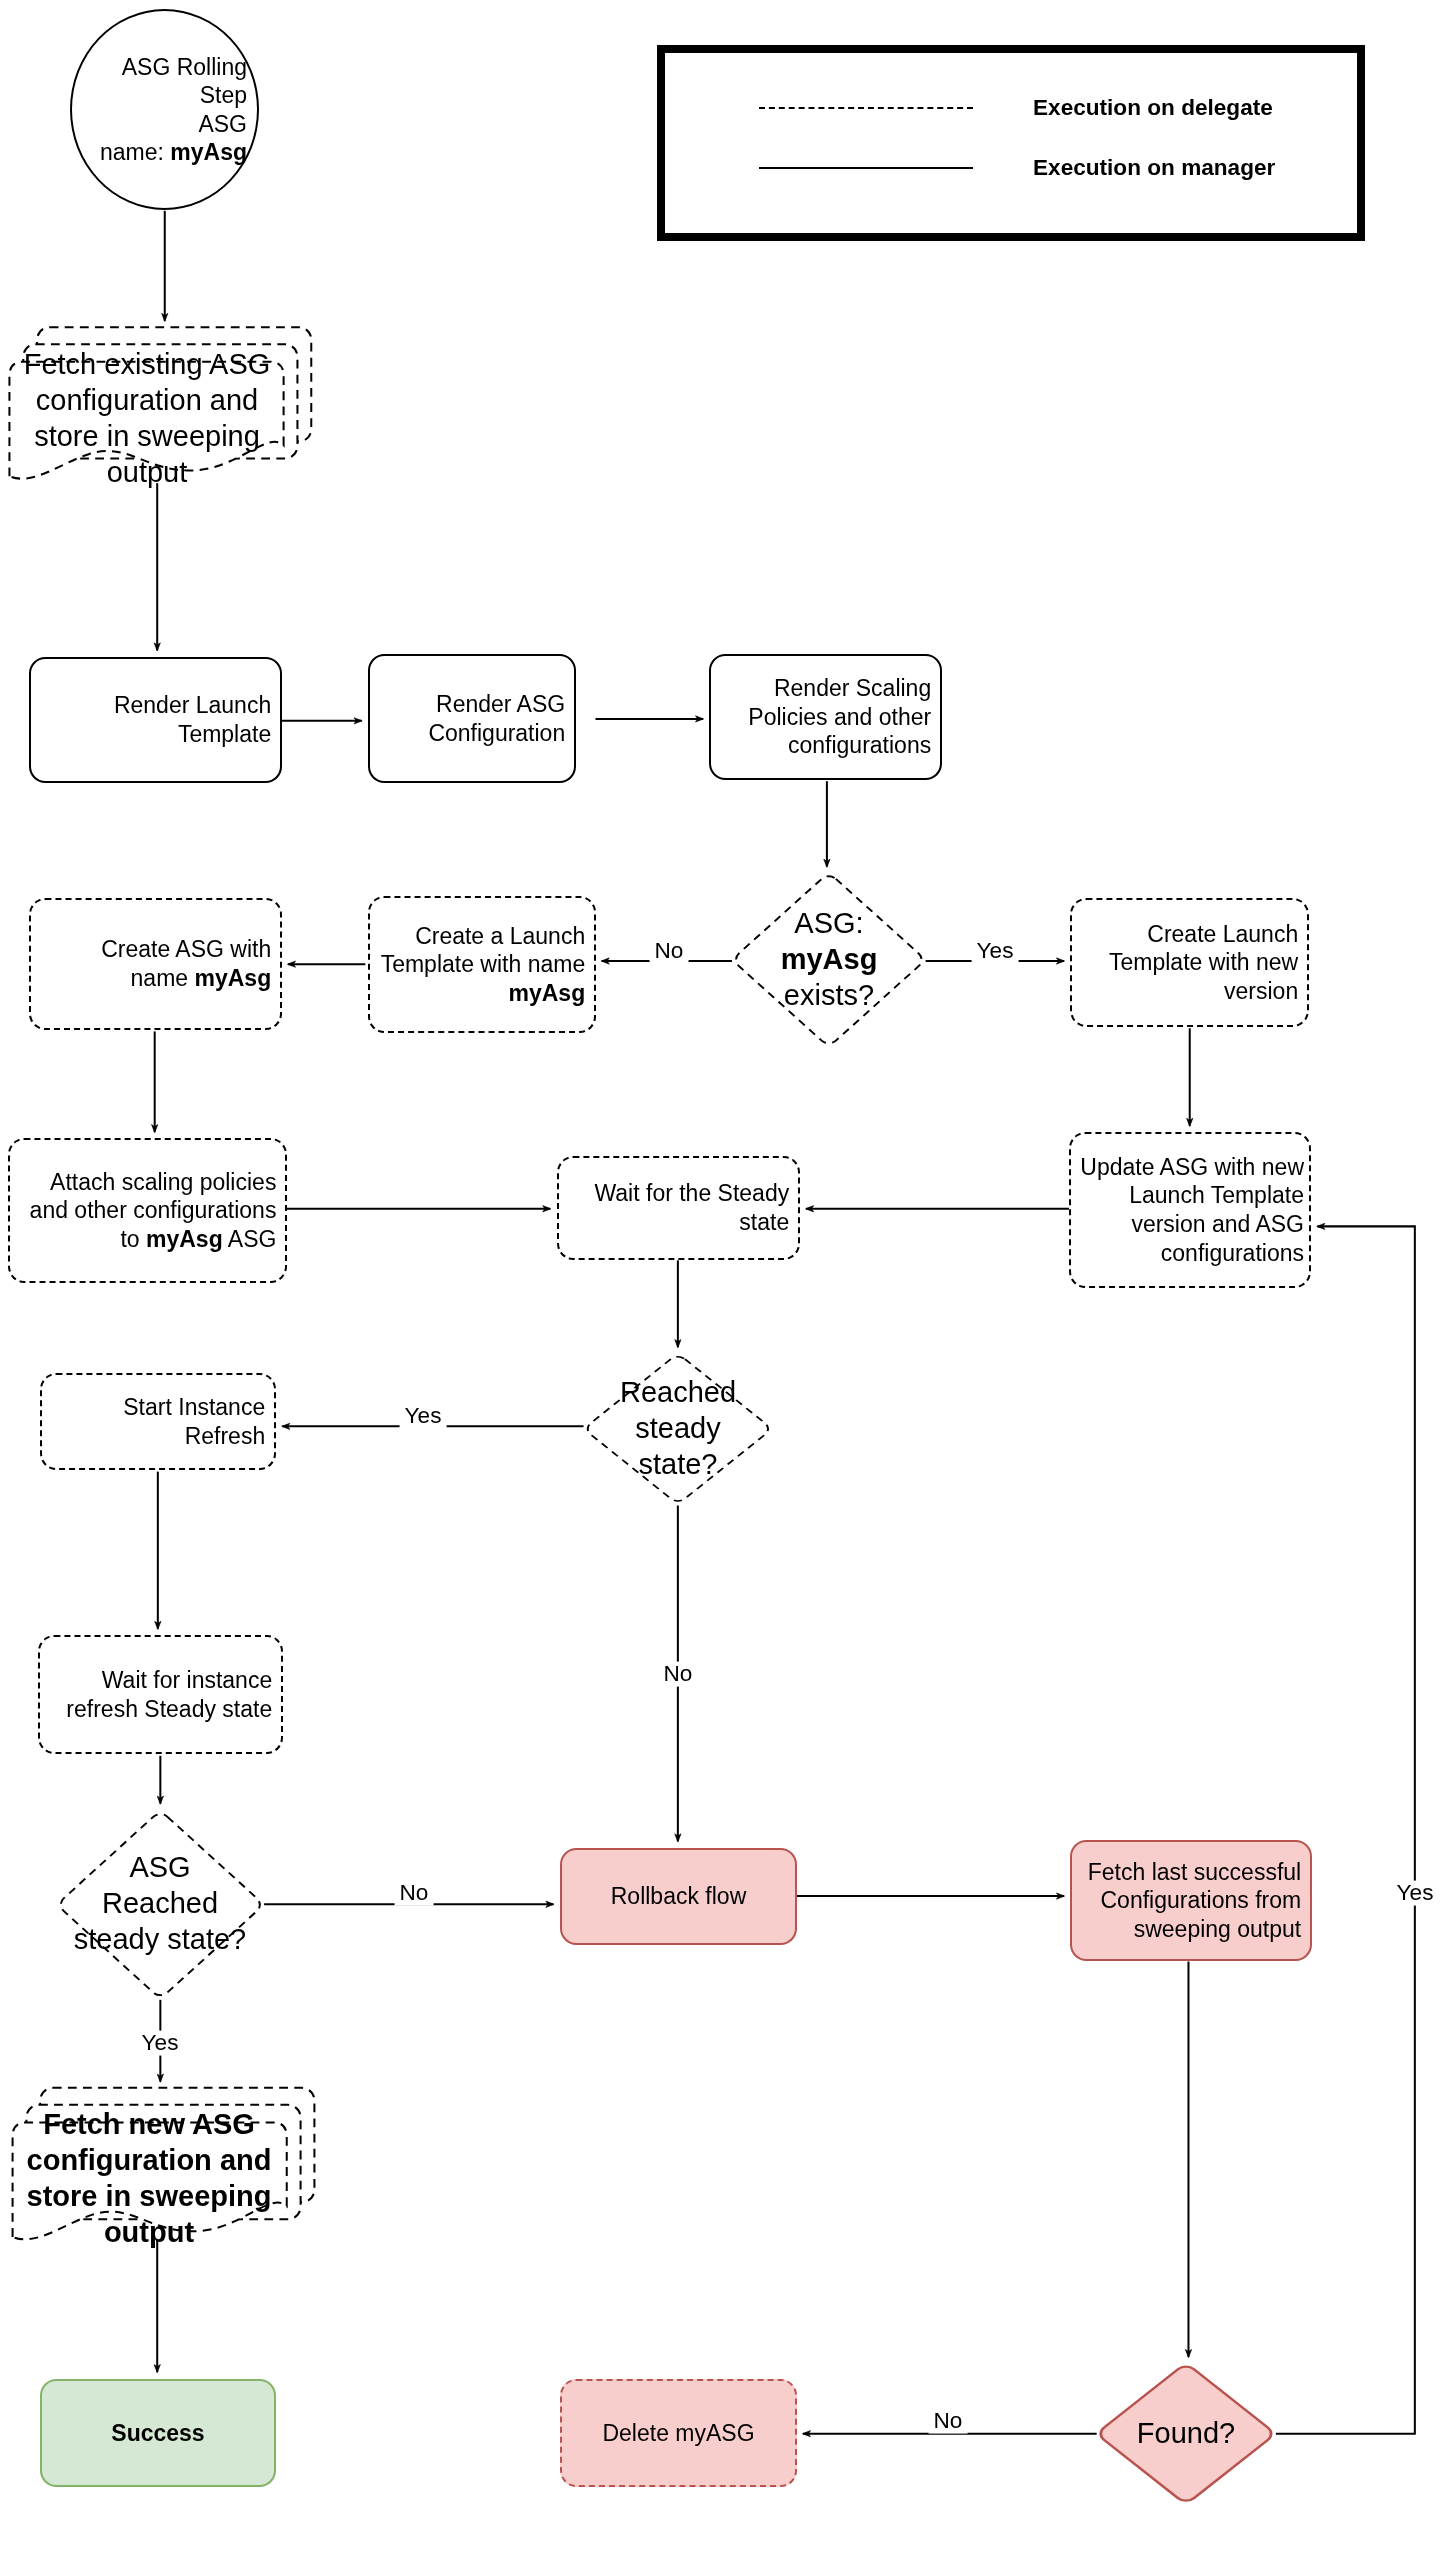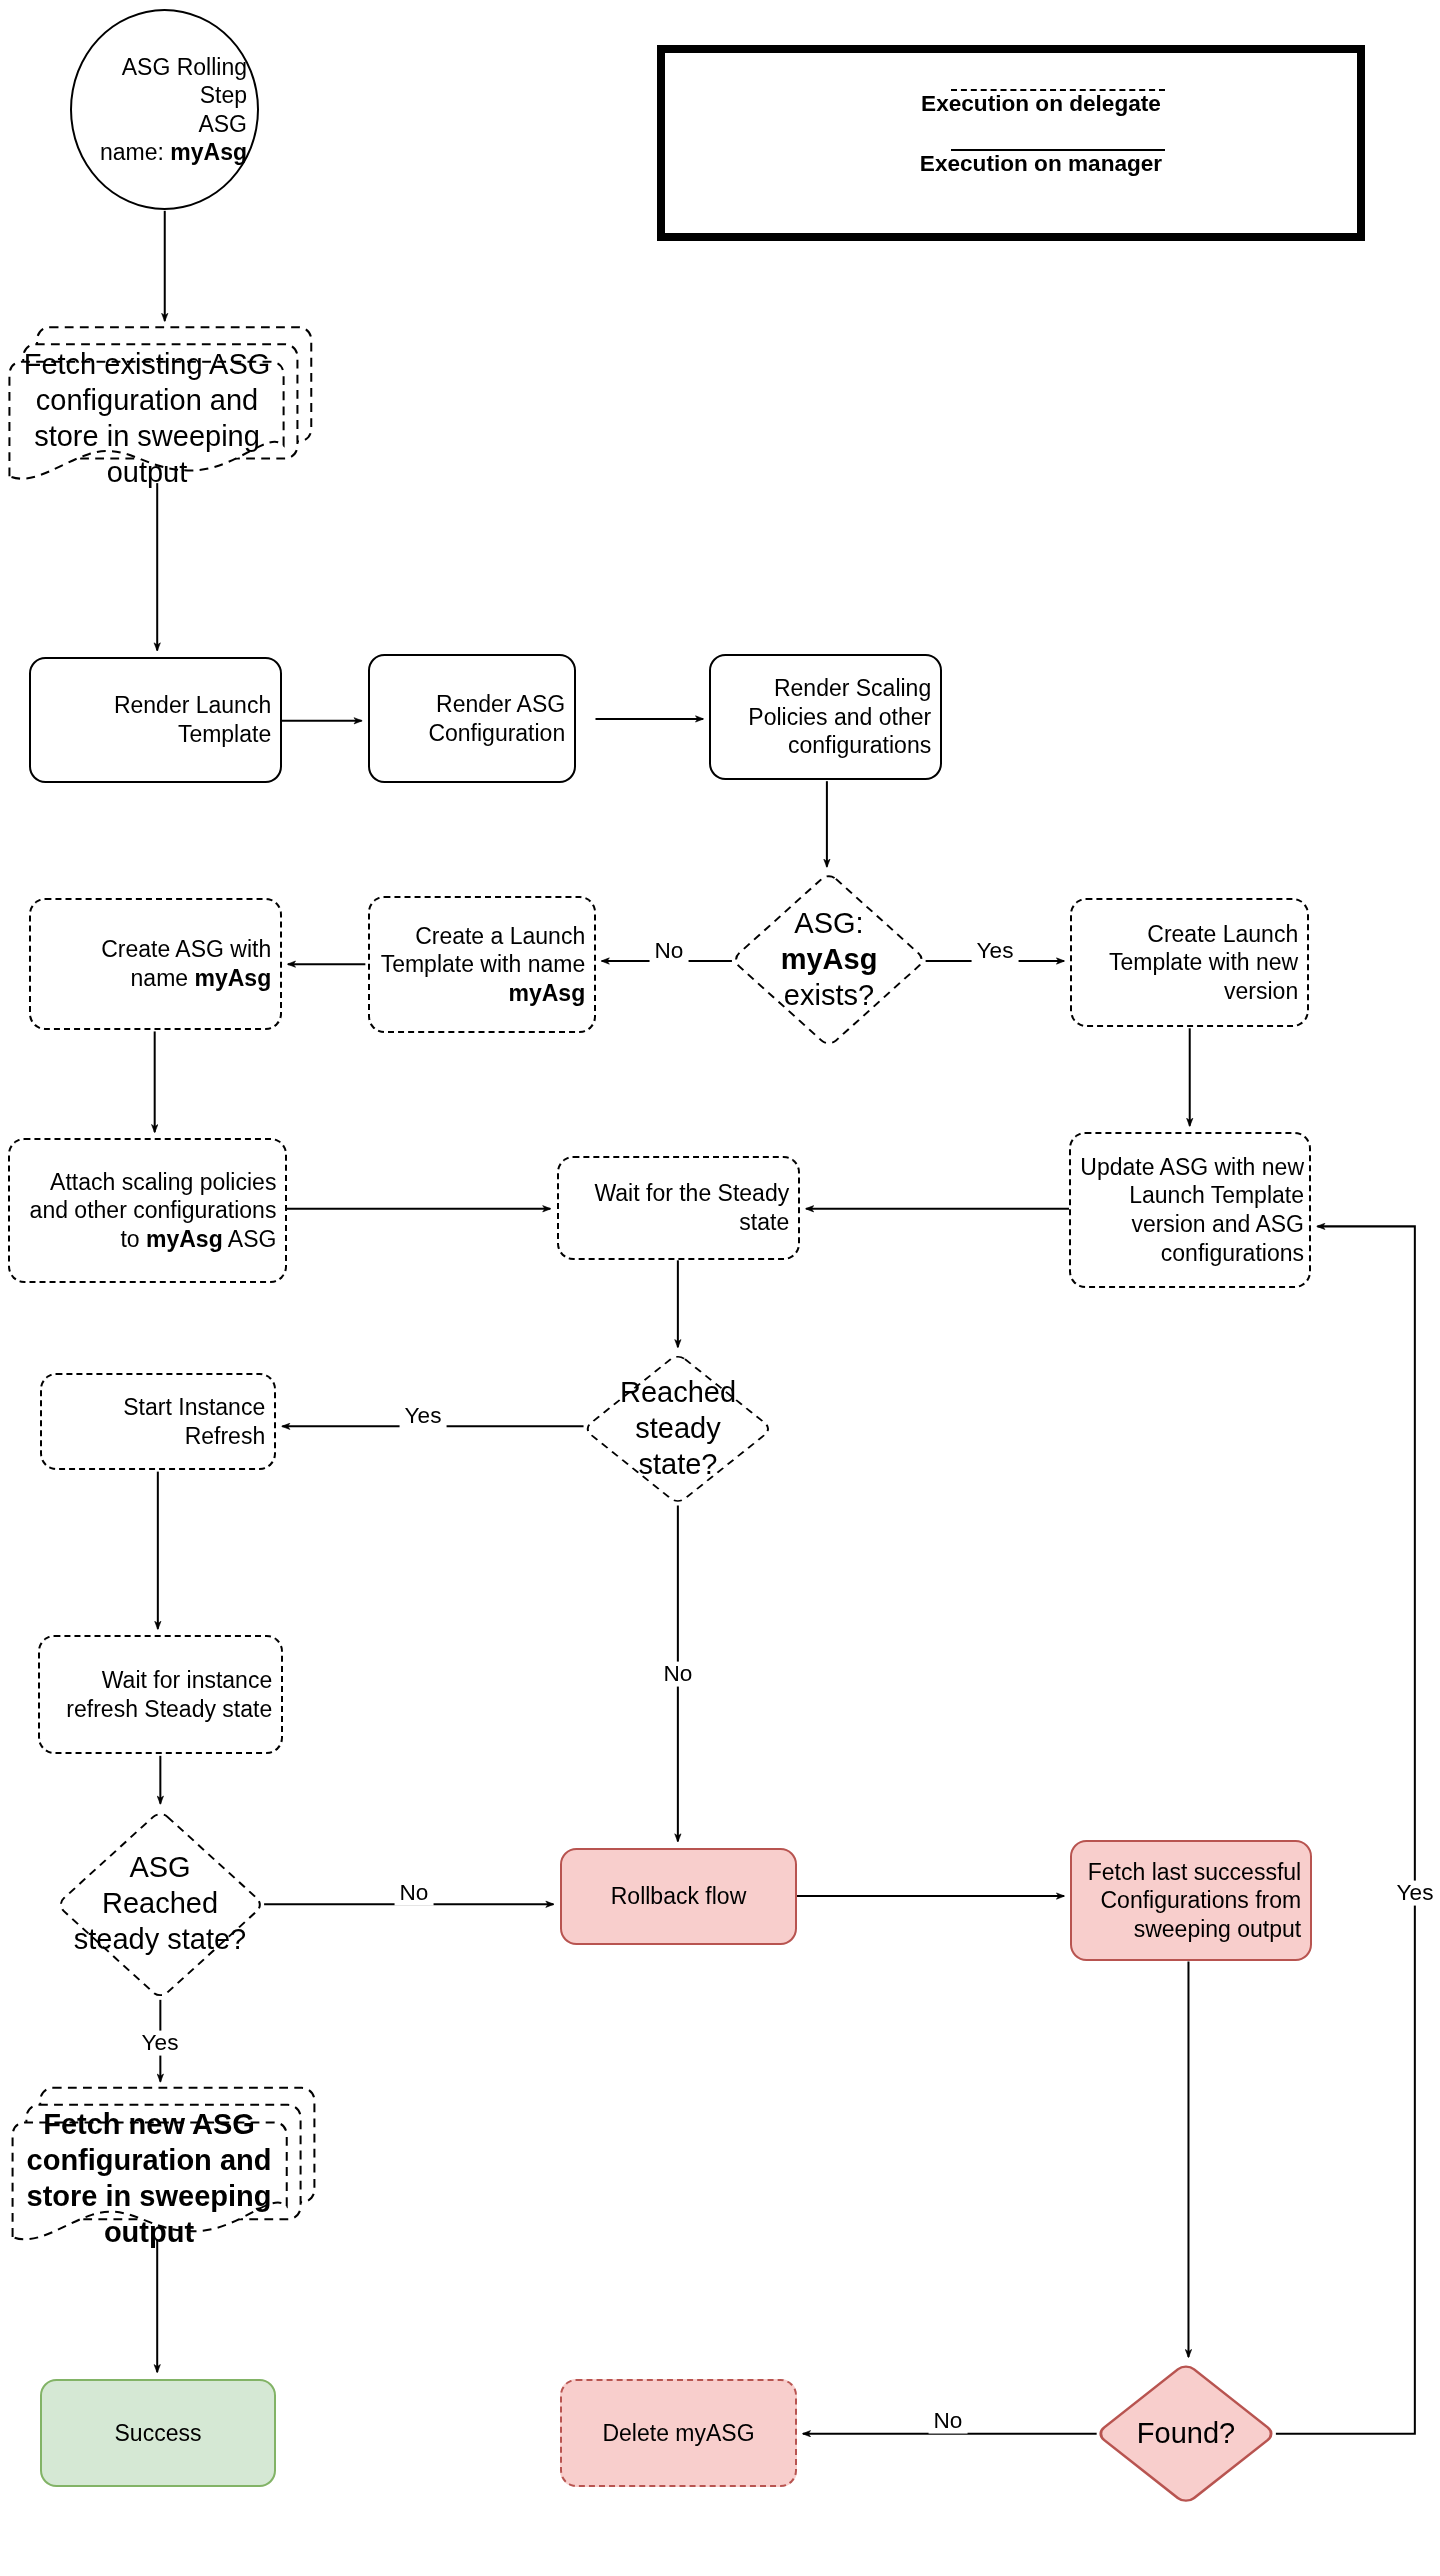--- a/index.html
+++ b/index.html
@@ -14,21 +14,21 @@
   .danger{background:#f8cecc;border-color:#b85450;}
   .successbox{background:#d5e8d4;border-color:#82b366;}
   .floating{position:absolute;transform:translate(-50%,-50%);text-align:center;
             font-size:29px;line-height:1.24;}
   .elabel{position:absolute;transform:translate(-50%,-50%);background:#fff;font-size:22.6px;
           padding:0 5px;line-height:1.1;}
   .b{font-weight:bold;}
   
   .legend{position:absolute;left:657px;top:45px;width:708px;height:196px;box-sizing:border-box;
           border:8.2px solid #000;background:#fff;}
-  .legend-row{position:absolute;left:0;width:100%;display:flex;align-items:center;flex-direction:column;}
+  .legend-row{position:absolute;left:0;width:100%;display:flex;align-items:center;}
   .legend-row.r1{top:36px;height:38px;}
   .legend-row.r2{top:96px;height:38px;}
   .legend-line{width:214px;margin-left:94px;border-top:2.5px solid #000;}
   .legend-line.dash{border-top-style:dashed;}
   .legend-text{margin-left:60px;font-weight:bold;font-size:22.6px;}
 </style>
 </head>
 <body>
 
 <div id="canvas">
@@ -155,21 +155,21 @@
   <div class="node danger" style="left:560px;top:1848px;width:237px;height:97px;">
     <span>Rollback flow</span>
   </div>
   <div class="node danger" style="left:1070px;top:1840px;width:242px;height:121px;">
     <span>Fetch last successful Configurations from sweeping output</span>
   </div>
   <div class="node danger dashed" style="left:560px;top:2379px;width:237px;height:108px;border-color:#b85450;">
     <span>Delete myASG</span>
   </div>
 
-  <div class="node successbox" style="left:40px;top:2379px;width:236px;height:108px;">
+  <div class="node successbox" style="left:40px;top:2379px;width:236px;height:108px;font-weight:bold;">
     <span>Success</span>
   </div>
 
   <div class="floating" style="left:829px;top:960px;width:195px;">
     <span>ASG:</span><br>
     <span class="b">myAsg</span><span> exists?</span>
   </div>
   <div class="floating" style="left:678px;top:1429px;width:157px;">Reached steady state?</div>
   <div class="floating" style="left:160px;top:1904px;width:176px;">ASG Reached steady state?</div>
   <div class="floating" style="left:1186px;top:2434px;width:138px;">Found?</div>

